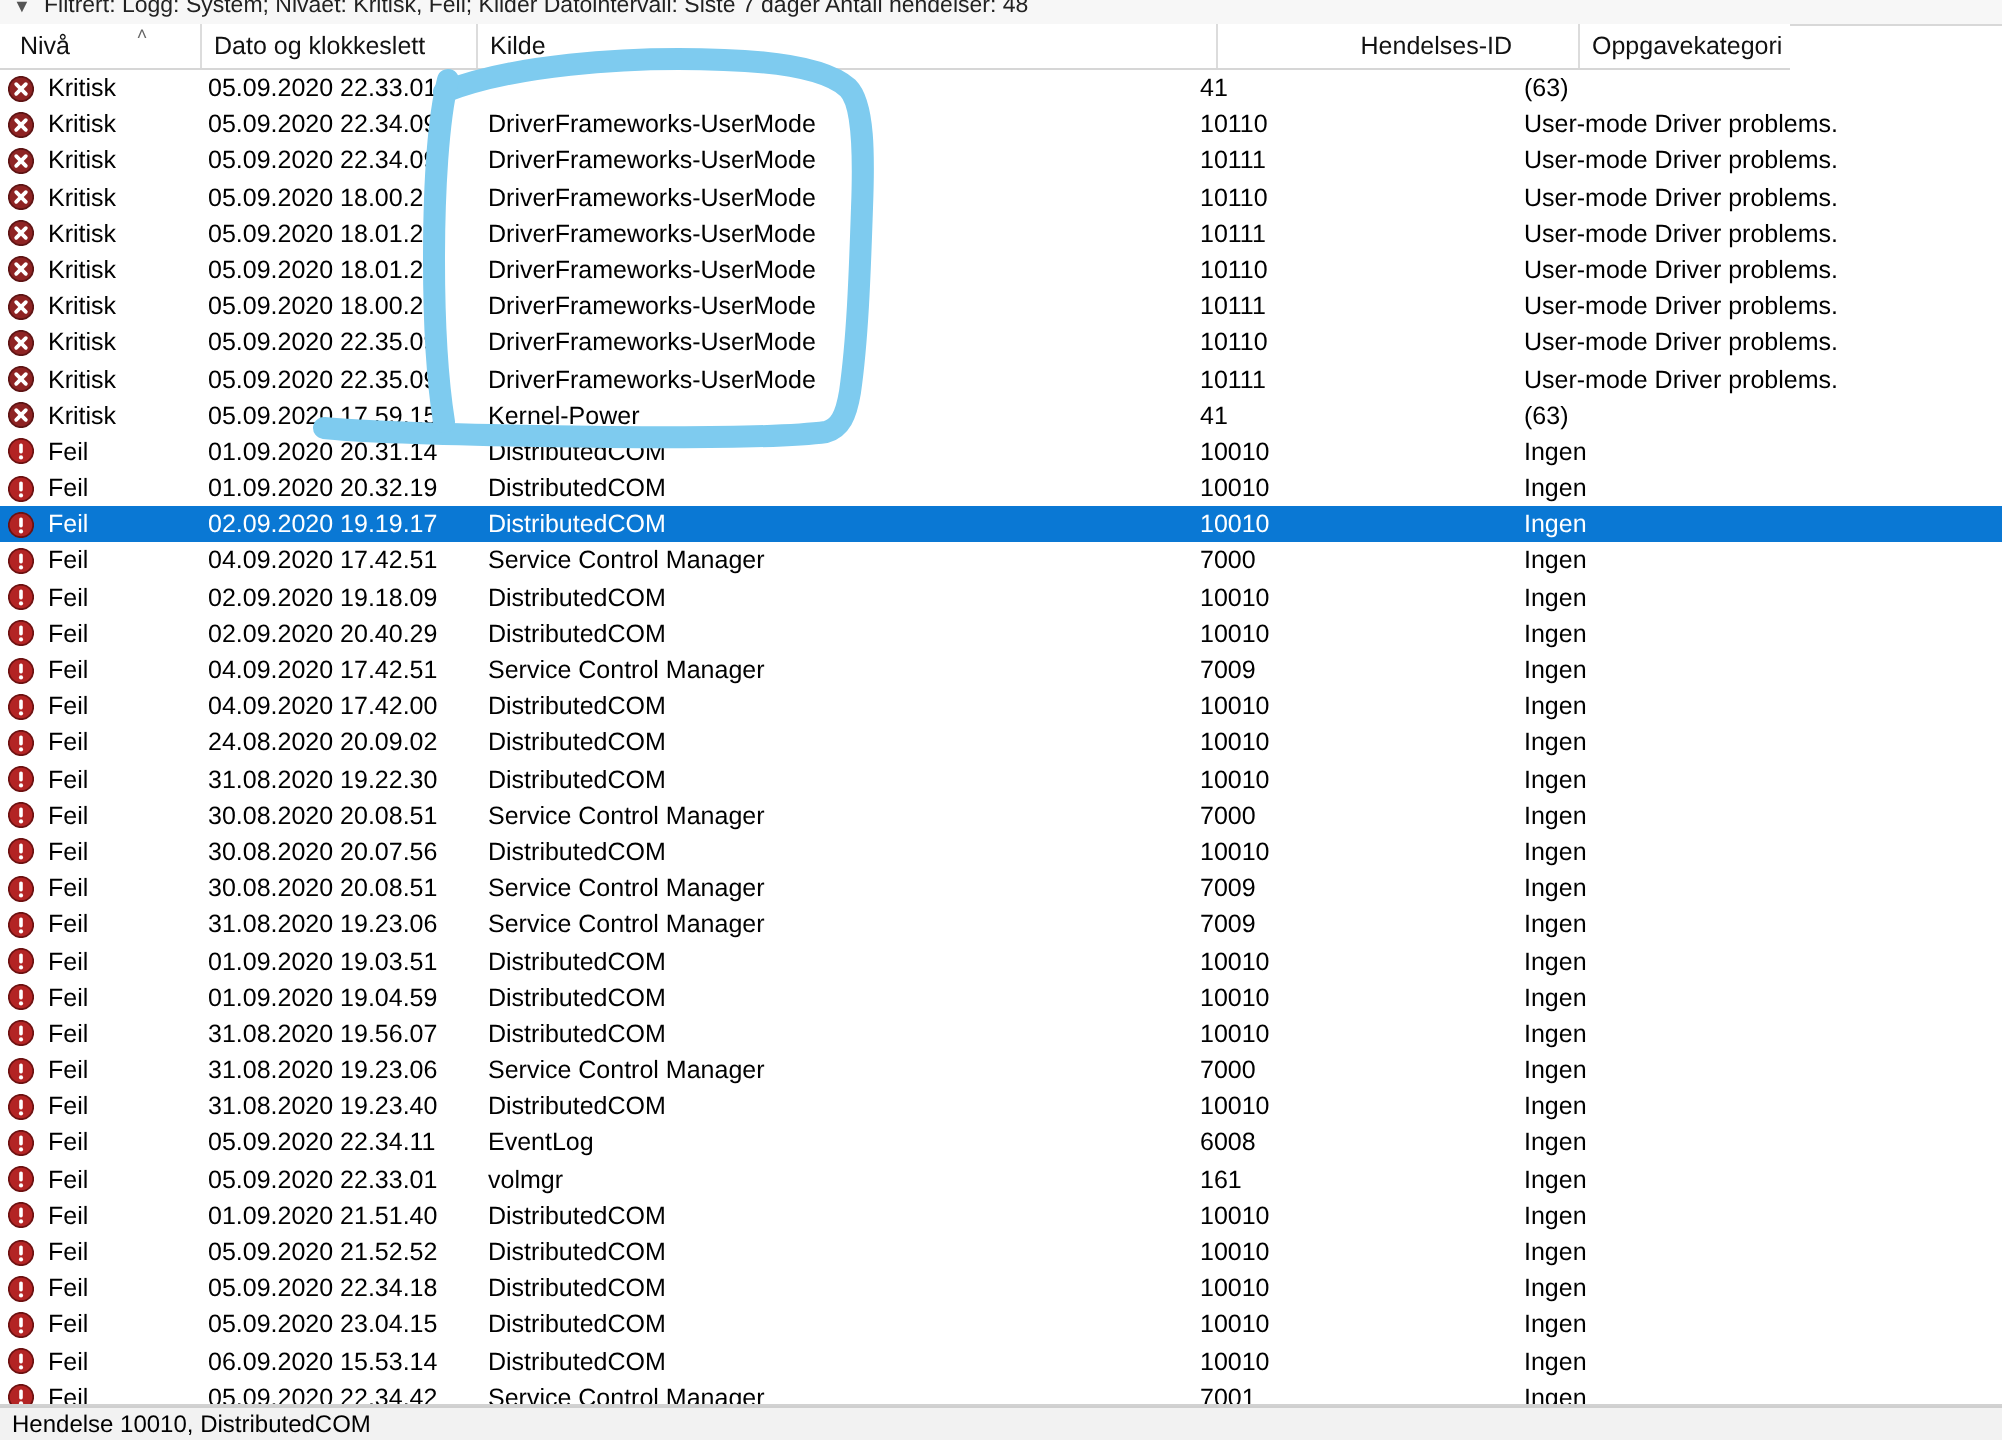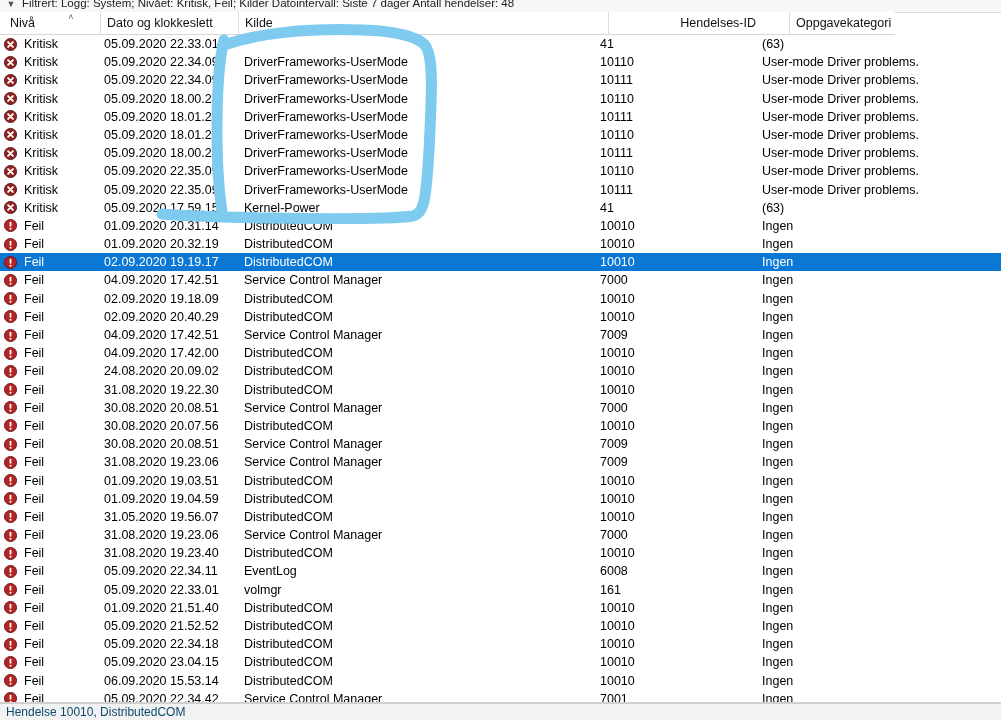--- a/index.html
+++ b/index.html
@@ -152,21 +152,21 @@
     border-top: 1px solid #cfcfcf;
     box-sizing: border-box;
   }
   .statusbar .sb-text {
     position: absolute;
     left: 6px;
     top: 0px;
     height: 17px;
     line-height: 17px;
     font-size: 12px;
-    color: #0c4a6e;
+    color: #000000;
     white-space: nowrap;
   }
   .grid-bottom-rule {
     position: absolute;
     left: 0; bottom: 17px;
     width: 1001px;
     height: 1px;
     background: #d2d2d2;
   }
 
@@ -566,21 +566,21 @@
       </div>
       <div class="row">
         <div class="cell c-level"><span class="sev-icon">
             <svg viewBox="0 0 13 13">
               <circle cx="6.5" cy="6.5" r="6.1" fill="#b32424"></circle>
               <circle cx="6.5" cy="6.5" r="6.1" fill="none" stroke="#6d1111" stroke-width="0.9"></circle>
               <rect x="5.6" y="2.7" width="1.8" height="5.0" rx="0.8" fill="#ffffff"></rect>
               <circle cx="6.5" cy="9.7" r="1.05" fill="#ffffff"></circle>
             </svg>
           </span><span>Feil</span></div>
-        <div class="cell c-date">31.05.2020 19.56.07</div>
+        <div class="cell c-date">31.08.2020 19.56.07</div>
         <div class="cell c-source">DistributedCOM</div>
         <div class="cell c-id num">10010</div>
         <div class="cell c-cat">Ingen</div>
       </div>
       <div class="row">
         <div class="cell c-level"><span class="sev-icon">
             <svg viewBox="0 0 13 13">
               <circle cx="6.5" cy="6.5" r="6.1" fill="#b32424"></circle>
               <circle cx="6.5" cy="6.5" r="6.1" fill="none" stroke="#6d1111" stroke-width="0.9"></circle>
               <rect x="5.6" y="2.7" width="1.8" height="5.0" rx="0.8" fill="#ffffff"></rect>

